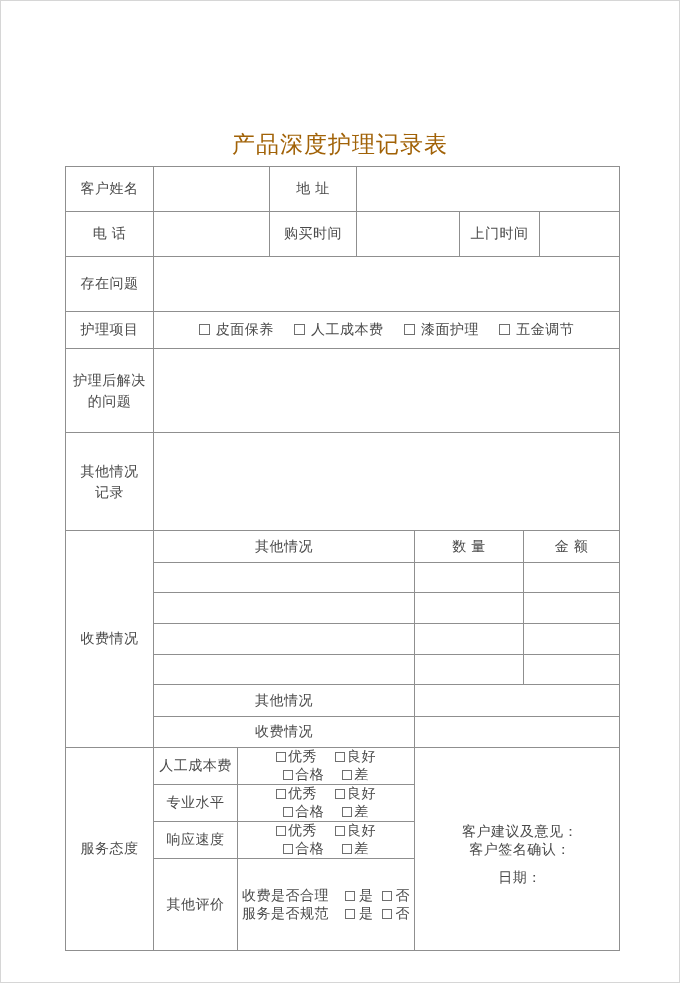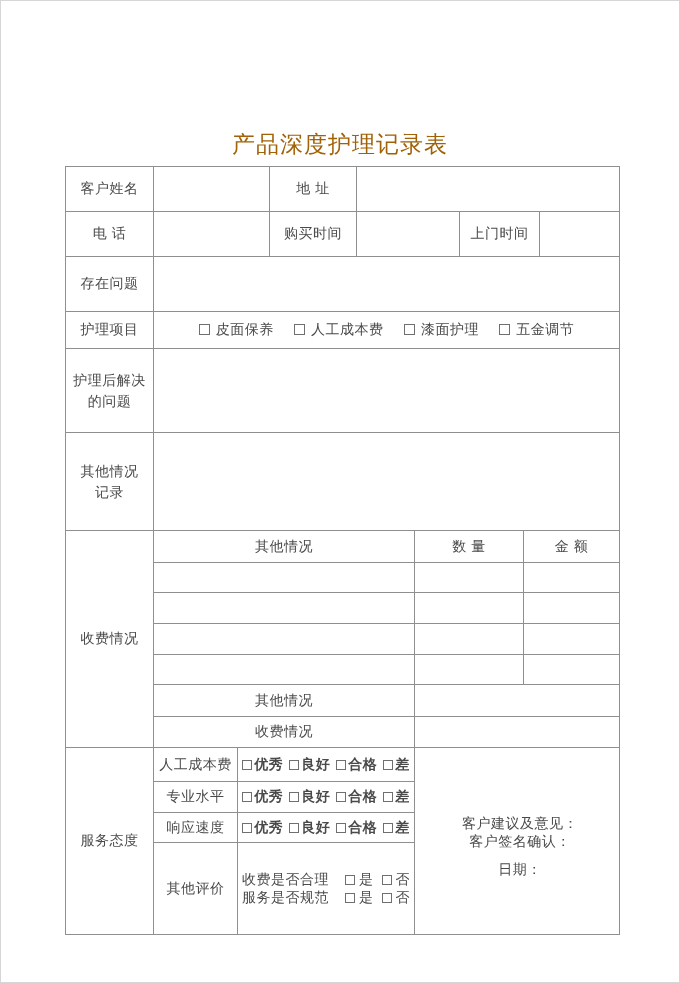--- a/index.html
+++ b/index.html
@@ -29,21 +29,21 @@
   .h87{height:98px}.h32{height:32px}.h30{height:30px}.h31{height:31px}
   .h34{height:34px}.h92{height:92px}
   .cb{
     display:inline-block;width:11px;height:11px;border:1px solid #6f6f6f;
     background:#ffffff;vertical-align:-1px;box-sizing:border-box;
   }
   .cb.small{width:10px;height:10px;}
   .opt{white-space:nowrap;}
   .opts-row .opt{margin:4px 8px;}
   .opts-row .cb{margin-right:6px;}
-  .rating .opt{margin:0 3px;font-weight:bold;}
+  .rating .opt{margin:0 9px;}
   .rating .cb{margin-right:2px;}
   .two-line{line-height:21px;}
   .qcell{
     height:100%;display:flex;flex-direction:column;
     justify-content:flex-start;align-items:center;
   }
   .qline{white-space:nowrap;}
   .qline .qlabel{margin-right:16px;}
   .qline .cb{margin:0 4px 0 0;}
   .qline .no-group{margin-left:8px;}

